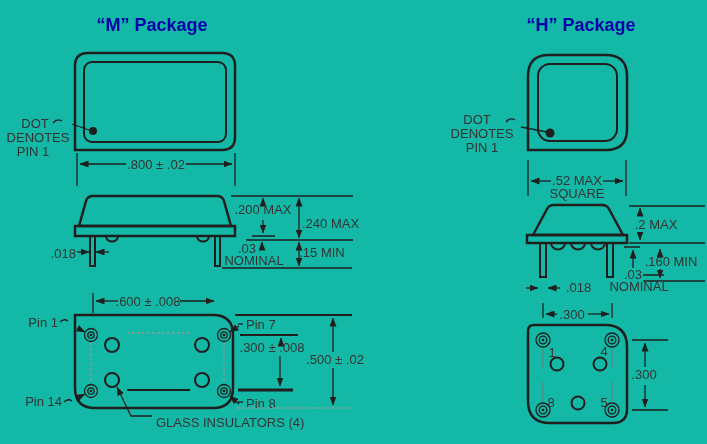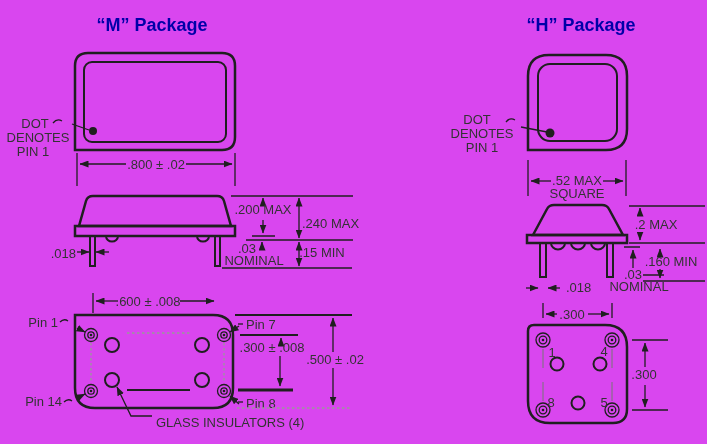--- a/index.html
+++ b/index.html
@@ -1,16 +1,16 @@
 <!DOCTYPE html>
 <html><head>
 <meta charset="utf-8">
 <style>
   html,body{margin:0;padding:0;background:#ffffff;}
-  .stage{position:relative;width:707px;height:444px;background:#d946ef;overflow:hidden;
+  .stage{position:relative;width:707px;height:444px;background:#14b8a6;overflow:hidden;
          font-family:"Liberation Sans", sans-serif;}
   svg text{font-family:"Liberation Sans", sans-serif;fill:#333333;font-size:13px;}
   svg text.title{font-size:18px;font-weight:bold;fill:#0000A8;}
   .ln{stroke:#1f1f1f;stroke-width:1.3;fill:none;}
   .outline{stroke:#1f1f1f;stroke-width:2.5;fill:none;}
   .outline2{stroke:#1f1f1f;stroke-width:2;fill:none;}
   .ref{stroke:#1f1f1f;stroke-width:1.5;fill:none;}
   .thick{stroke:#1f1f1f;stroke-width:3;fill:none;}
   .gray{stroke:#999999;stroke-width:1.3;fill:none;stroke-dasharray:2.5,2.5;}
   .thin{stroke:#777777;stroke-width:1;fill:none;}

